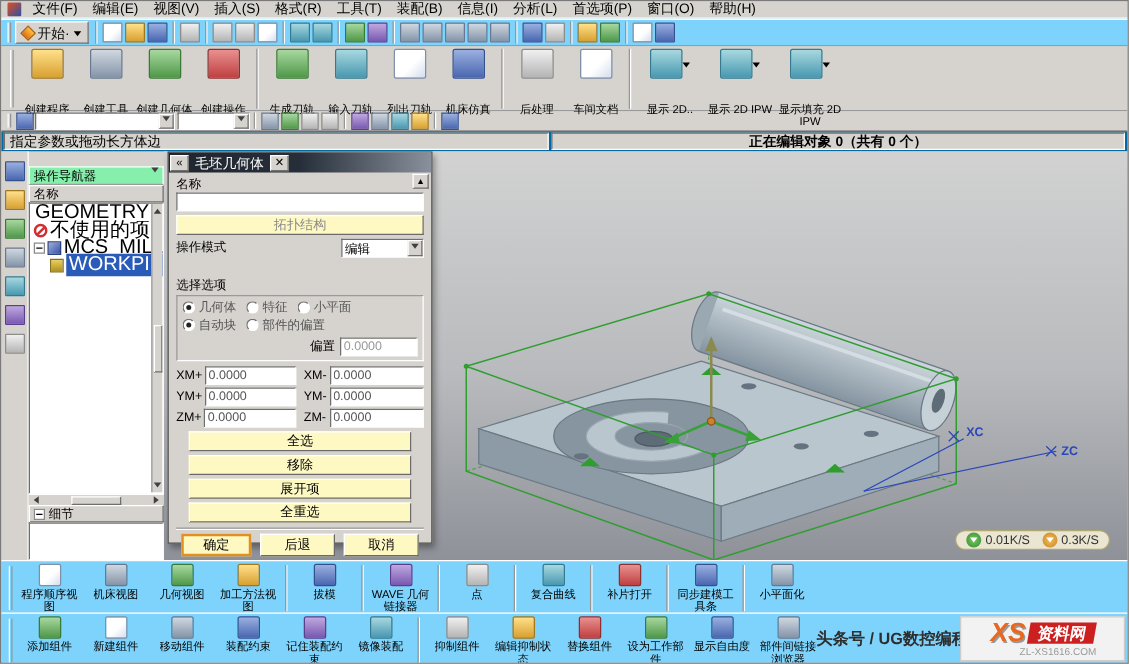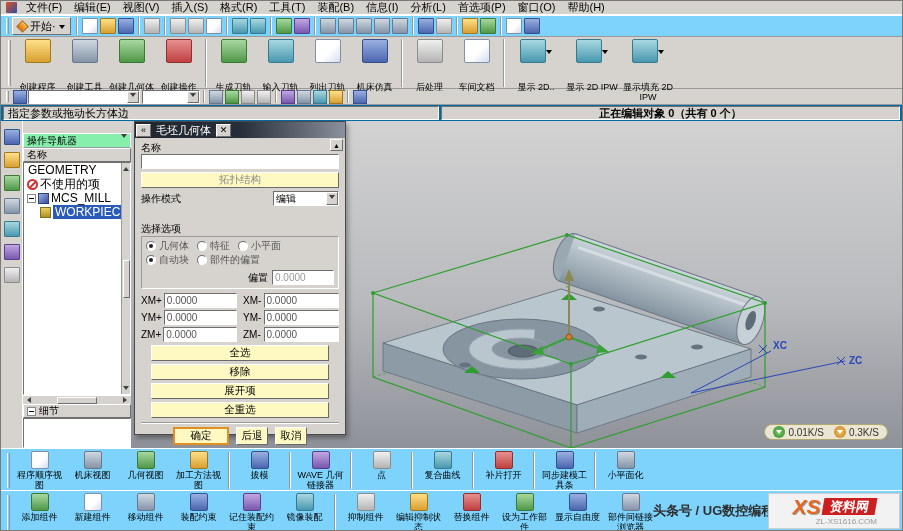--- a/index.html
+++ b/index.html
@@ -64,21 +64,21 @@
   
   #main { position:relative; height:327px; overflow:hidden; }
   #left-strip { position:absolute; left:0; top:0; width:22px; height:100%; background:#d6d3ce;
                 border-right:1px solid #ffffff; display:flex; flex-direction:column; align-items:center; gap:7px; padding-top:8px; }
   #viewport { position:absolute; left:130px; top:0; right:0; bottom:0; background:linear-gradient(#d2d2d2 0%,#b8babd 55%,#8e9198 100%); }
 
   
   #navigator { position:absolute; left:22px; top:12px; width:108px; bottom:0; display:flex; flex-direction:column; background:#d6d3ce; z-index:3; }
   .nav-title { height:15px; display:flex; align-items:flex-start; padding:0 3px; font-size:10px; background:#86efac; border:1px solid #fff; border-bottom-color:#9a9a9a; }
   .nav-col { height:14px; display:flex; align-items:center; padding:0 3px; font-size:10px; }
-  .nav-tree { flex:1; position:relative; overflow:hidden; font-size:12px;text-align:right; }
+  .nav-tree { flex:1; position:relative; overflow:hidden; font-size:16px;text-align:right; }
   .trow { height:14px; display:flex; align-items:center; gap:2px; padding-left:3px; white-space:nowrap; }
   .trow .sel { background:#2a5bb8; color:#fff; padding:0 2px; }
   .texp { width:9px; height:9px; flex:none; border:1px solid #8a8a8a; background:#fff; position:relative; }
   .texp::after { content:""; position:absolute; left:1px; right:1px; top:3px; border-top:1px solid #000; }
   .ti-forb { width:11px; height:11px; flex:none; border-radius:50%; border:2px solid #d03030; position:relative; }
   .ti-forb::after { content:""; position:absolute; left:-1px; top:3px; width:9px; border-top:2px solid #d03030; transform:rotate(-45deg); }
   .ti-mcs { width:11px; height:11px; flex:none; background:linear-gradient(135deg,#9ab0e0,#3a50a0); border:1px solid #2a3f80; }
   .ti-cube { width:11px; height:11px; flex:none; background:linear-gradient(#e8d060,#b09020); border:1px solid #807020; }
   .vscroll { position:absolute; right:0; top:0; bottom:0; width:9px; background:#d6d3ce; border-left:1px solid #9a9a9a; display:flex; flex-direction:column; align-items:center; justify-content:space-between; padding:1px 0; }
   .vthumb { width:7px; height:38px; }
@@ -109,21 +109,21 @@
   .dcombo .cbtn { width:12px; height:13px; display:flex; align-items:center; justify-content:center; border:1px solid; border-color:#fff #6f6f6f #6f6f6f #fff; background:#d6d3ce; }
   .panel { border:1px solid; border-color:#9a9a9a #ffffff #ffffff #9a9a9a; padding:2px 4px 3px 4px; margin-top:1px; }
   .rad { display:flex; align-items:center; gap:3px; color:#555; }
   .rdot { width:10px; height:10px; border-radius:50%; background:#fff; border:1px solid; border-color:#6f6f6f #fff #fff #6f6f6f; position:relative; flex:none; }
   .rdot.on::after { content:""; position:absolute; left:2px; top:2px; right:2px; bottom:2px; border-radius:50%; background:#222; }
   .lim { display:flex; align-items:center; gap:2px; flex:1; }
   .lim .lbl { width:24px; }
   .dlg-foot { border-top:1px solid #9a9a9a; box-shadow:0 1px 0 #fff inset; margin-top:4px; padding-top:4px;
               display:flex; justify-content:center; gap:7px; }
   .okbtn { width:56px; border:2px solid #e09020; height:18px; }
-  .fbtn { width:32px; height:18px; }
+  .fbtn { width:60px; height:18px; }
   .collapse-up { position:absolute; right:2px; top:1px; width:13px; height:12px; font-size:7px; line-height:11px; text-align:center; }
 
   
   #speed { position:absolute; right:14px; bottom:8px; display:flex; align-items:center; gap:10px;
            background:#eae6d2; border:1px solid #b0a870; border-radius:9px; padding:1px 8px; font-size:10px; color:#333; }
   .sbadge { width:12px; height:12px; border-radius:50%; display:flex; align-items:center; justify-content:center; margin-right:3px; }
   .sbadge.g { background:radial-gradient(#7ac860,#2f8a2f); }
   .sbadge.o { background:radial-gradient(#f0c060,#c88020); }
   .sarrow { width:0; height:0; border:3px solid transparent; border-top:4px solid #fff; margin-top:2px; }
   .sitem { display:flex; align-items:center; }

